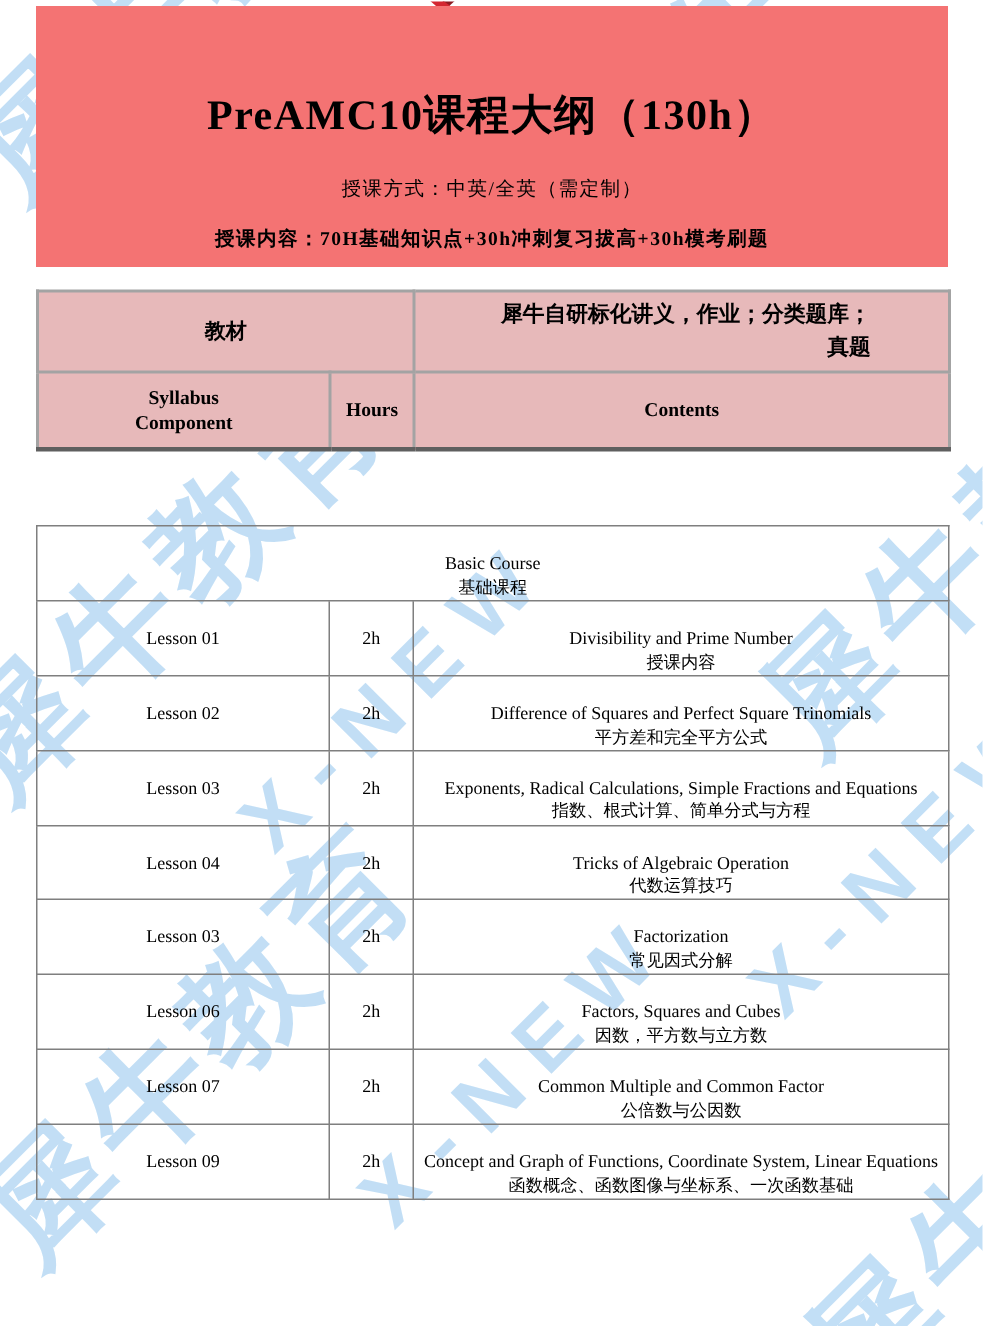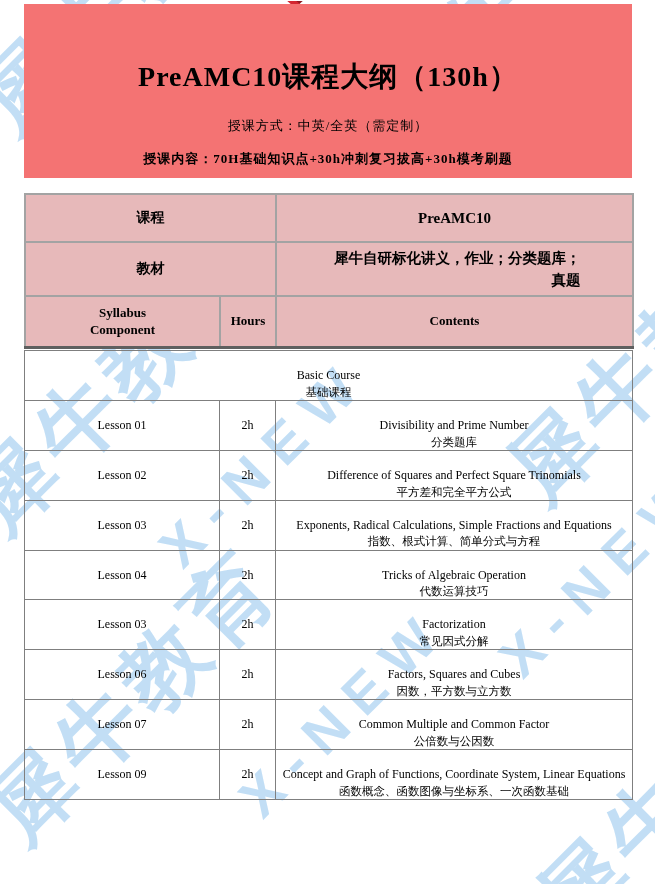--- a/index.html
+++ b/index.html
@@ -120,24 +120,20 @@
     <p class="sub2">授课内容：70H基础知识点+30h冲刺复习拔高+30h模考刷题</p>
   </section>
 
   <table class="info">
     <colgroup>
         <col style="width:195px">
         <col style="width:56px">
         <col style="width:357px">
       </colgroup>
     <tbody>
-        <tr class="r1">
-      <td colspan="2" class="cell-zh-label">课程</td>
-      <td class="cell-course-val">PreAMC10</td>
-    </tr>
     <tr class="r2">
       <td colspan="2" class="cell-zh-label">教材</td>
       <td class="mat-cell">
         <span class="mat-text">犀牛自研标化讲义，作业；分类题库；真题</span>
       </td>
     </tr>
     <tr class="r3">
       <td class="hdr-cell">Syllabus
 Component</td>
       <td class="hdr-cell">Hours</td>
@@ -157,21 +153,21 @@
       <td colspan="3">
         <span class="en">Basic Course</span>
         <span class="zh">基础课程</span>
       </td>
     </tr>
     <tr class="lesson">
       <td class="lesson-label">Lesson 01</td>
       <td class="lesson-hours">2h</td>
       <td>
         <span class="en">Divisibility and Prime Number</span>
-        <span class="zh">分类题库</span>
+        <span class="zh">授课内容</span>
       </td>
     </tr>
     <tr class="lesson">
       <td class="lesson-label">Lesson 02</td>
       <td class="lesson-hours">2h</td>
       <td>
         <span class="en">Difference of Squares and Perfect Square Trinomials</span>
         <span class="zh">平方差和完全平方公式</span>
       </td>
     </tr>

